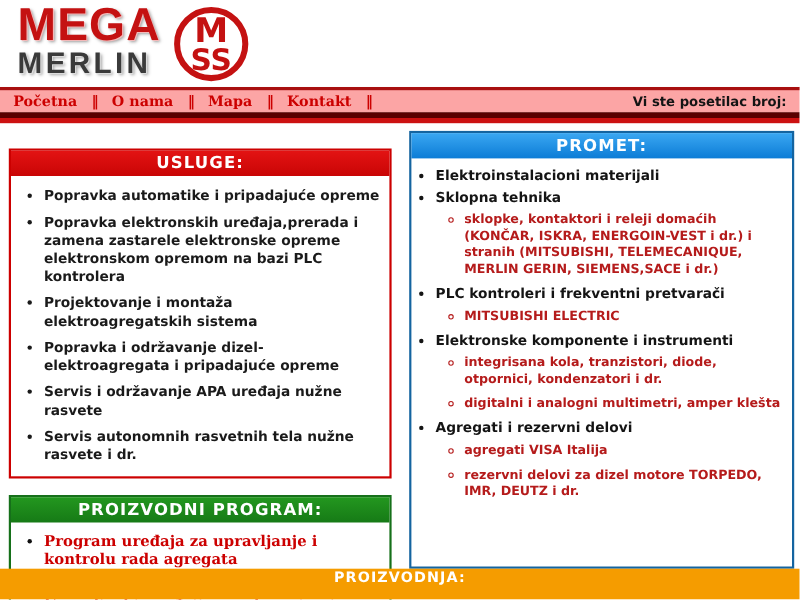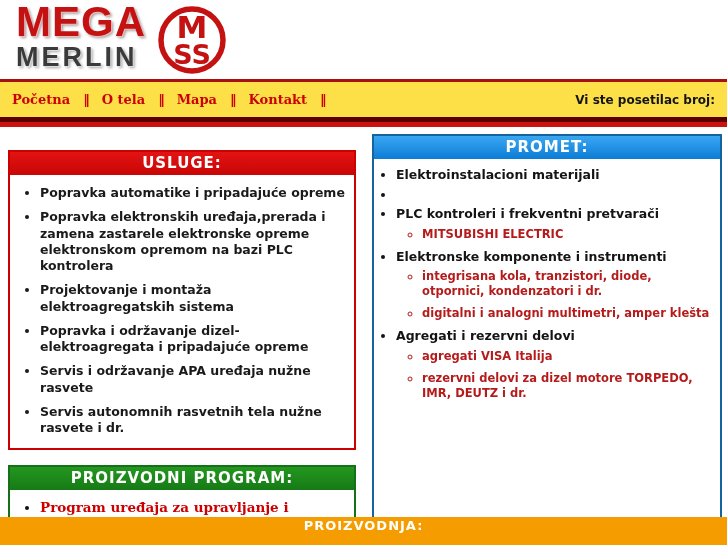--- a/index.html
+++ b/index.html
@@ -19,21 +19,21 @@
   }
   .logo-line2 {
     font-family:"Liberation Sans", sans-serif; font-weight:bold;
     font-size:27px; letter-spacing:3px; color:#3a3a3a; margin-top:1px;
     text-shadow:1px 1px 0 #dcdcdc, 2px 2px 3px #a5a5a5;
   }
   .mss-badge { position:absolute; left:154px; top:2px; }
 
   
   .main-nav {
-    height:38px; background:#fde047;
+    height:23px; background:#fca5a5;
     border-top:3px solid #a80f0f;
     display:flex; align-items:center;
     font-family:"DejaVu Serif", serif; font-weight:bold; font-size:13px;
   }
   .nav-link { color:#cc0000; margin-left:12px; cursor:pointer; text-decoration:none; }
   .nav-sep { color:#cc0000; margin-left:13px; font-weight:bold; }
   .visitor-label {
     margin-left:auto; padding-right:12px; color:#141414;
     font-family:"DejaVu Sans", sans-serif; font-weight:bold; font-size:12px;
   }
@@ -107,21 +107,21 @@
   <svg class="mss-badge" width="76" height="76" viewBox="0 0 76 76">
     <circle cx="38" cy="38" r="31" fill="none" stroke="#c41212" stroke-width="5.5"></circle>
     <text x="38" y="36" text-anchor="middle" font-family="DejaVu Sans, sans-serif" font-weight="bold" font-size="31" fill="#c41212">M</text>
     <text x="38" y="62" text-anchor="middle" font-family="DejaVu Sans, sans-serif" font-weight="bold" font-size="27" fill="#c41212">SS</text>
   </svg>
 </header>
 
 <nav class="main-nav">
   <a class="nav-link">Početna</a>
   <span class="nav-sep">‖</span>
-  <a class="nav-link">O tela</a>
+  <a class="nav-link">O nama</a>
   <span class="nav-sep">‖</span>
   <a class="nav-link">Mapa</a>
   <span class="nav-sep">‖</span>
   <a class="nav-link">Kontakt</a>
   <span class="nav-sep">‖</span>
   <span class="visitor-label">Vi ste posetilac broj:</span>
 </nav>
 <div class="maroon-bar"></div>
 
 <main class="main-area">
@@ -156,20 +156,24 @@
 
     <section class="box promet-box">
       <div class="box-header">PROMET:</div>
       <ul class="promet-list">
 
         <li>
           <span>Elektroinstalacioni materijali</span>
         </li>
 
         <li>
+          <span>Sklopna tehnika</span>
+          <ul class="promet-sub">
+            <li>sklopke, kontaktori i releji domaćih (KONČAR, ISKRA, ENERGOIN-VEST i dr.) i stranih (MITSUBISHI, TELEMECANIQUE, MERLIN GERIN, SIEMENS,SACE i dr.)</li>
+          </ul>
         </li>
 
         <li>
           <span>PLC kontroleri i frekventni pretvarači</span>
           <ul class="promet-sub">
             <li>MITSUBISHI ELECTRIC</li>
           </ul>
         </li>
 
         <li>

